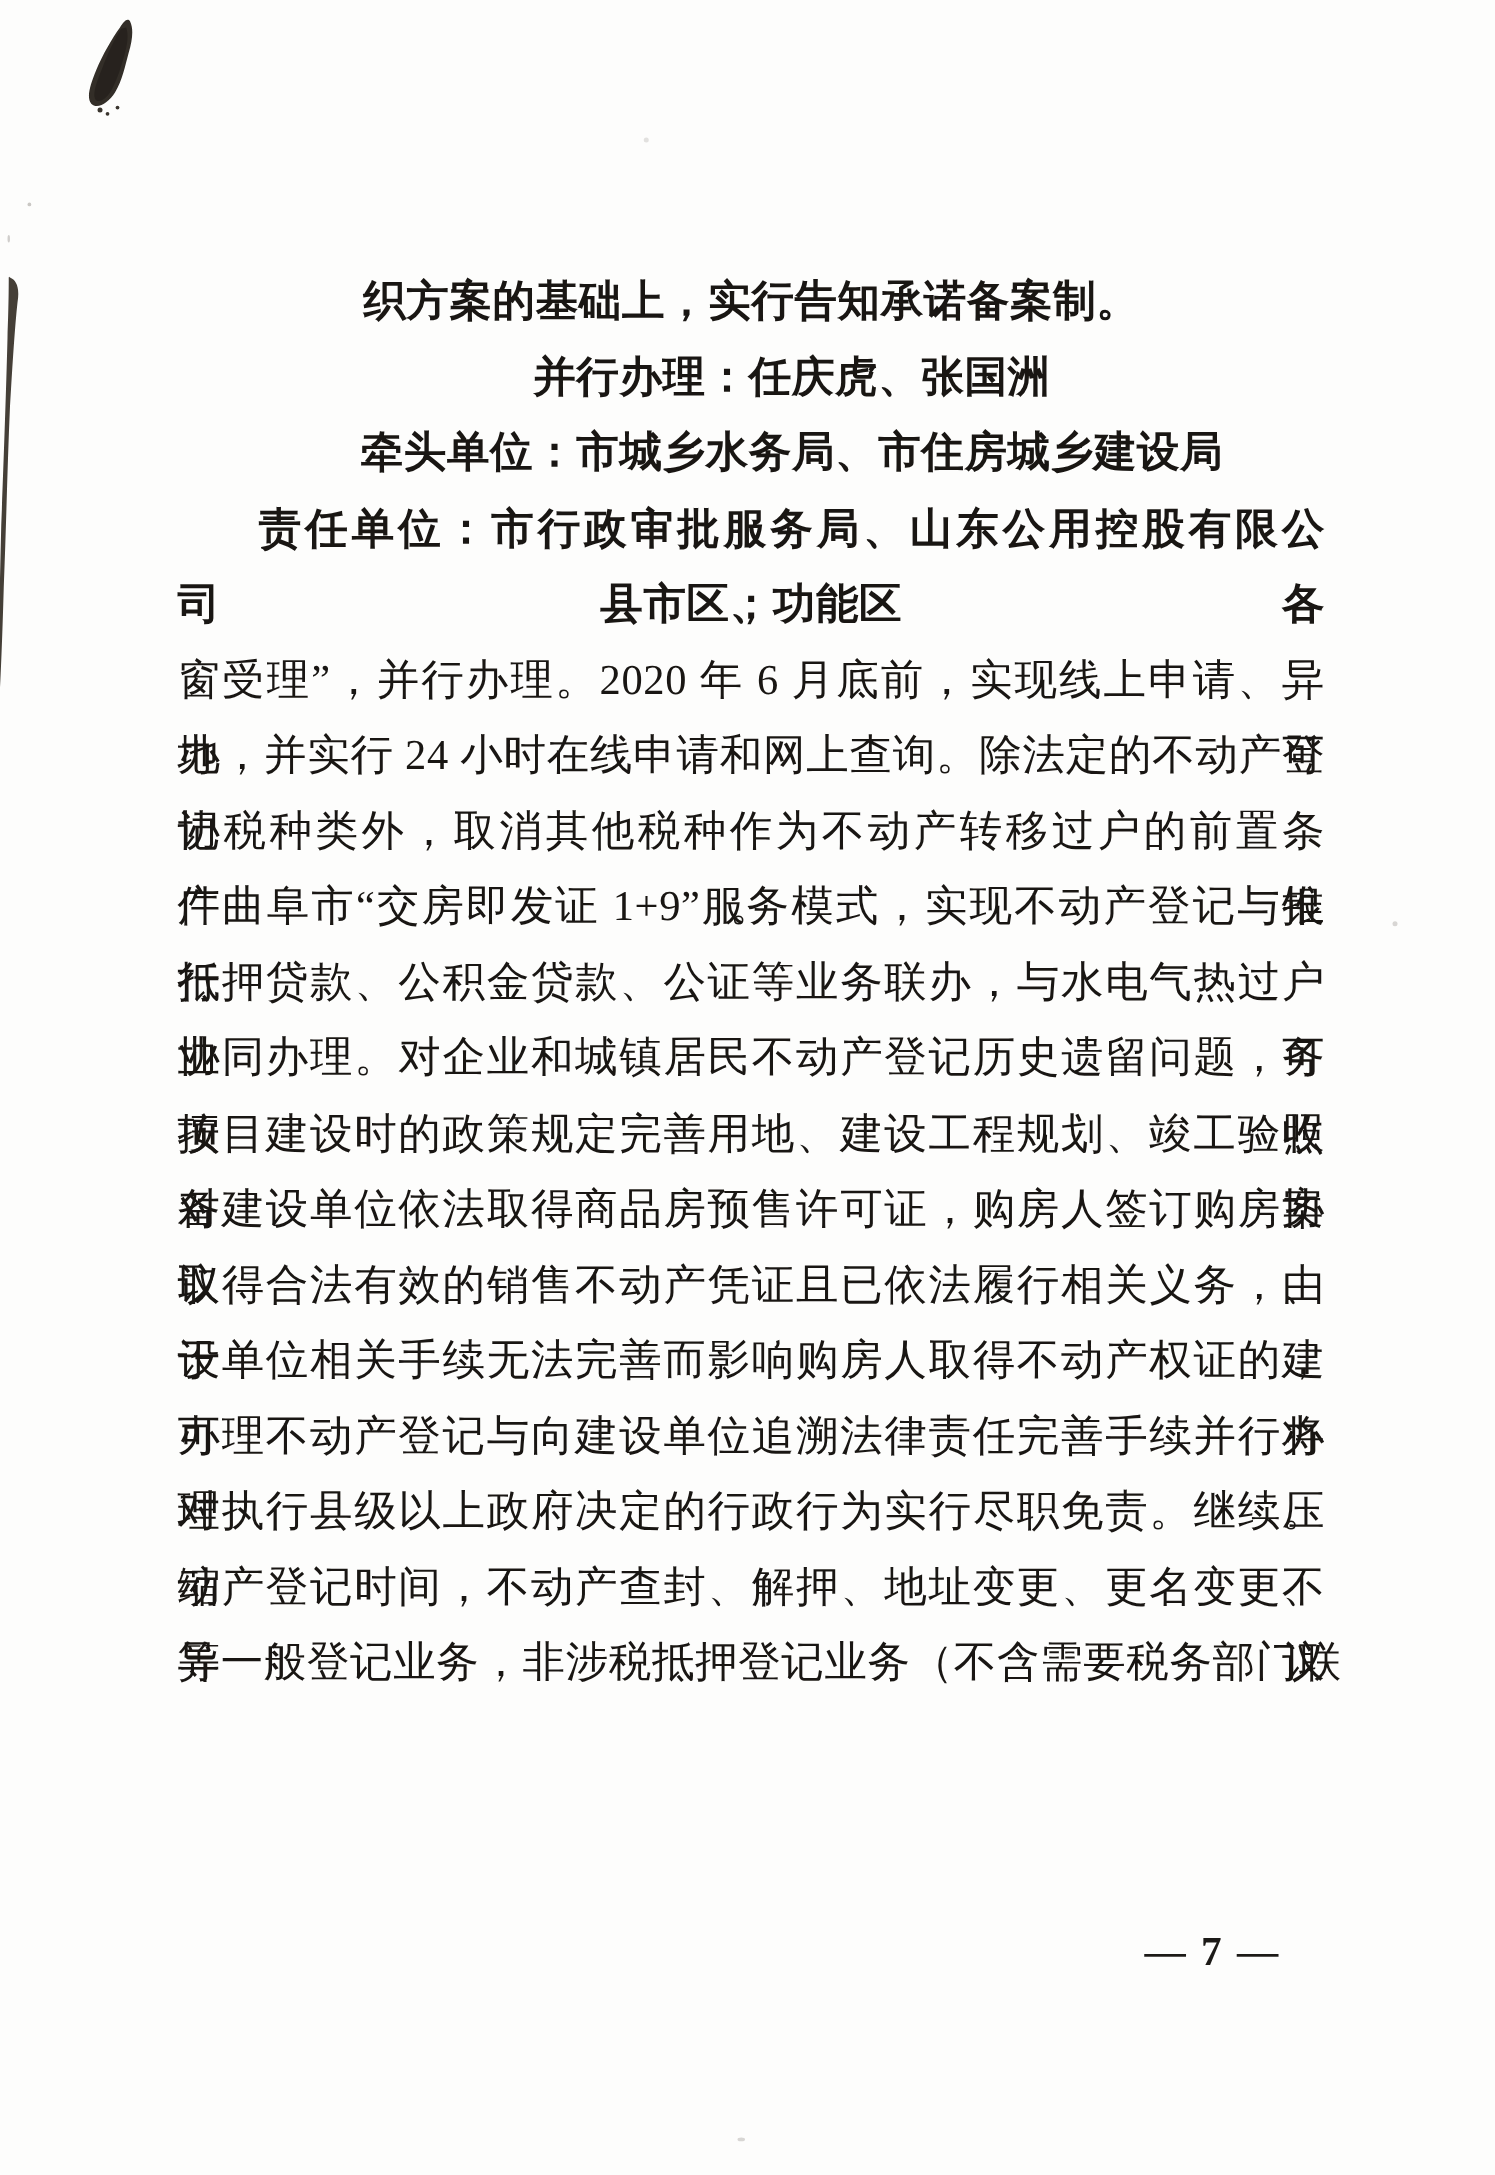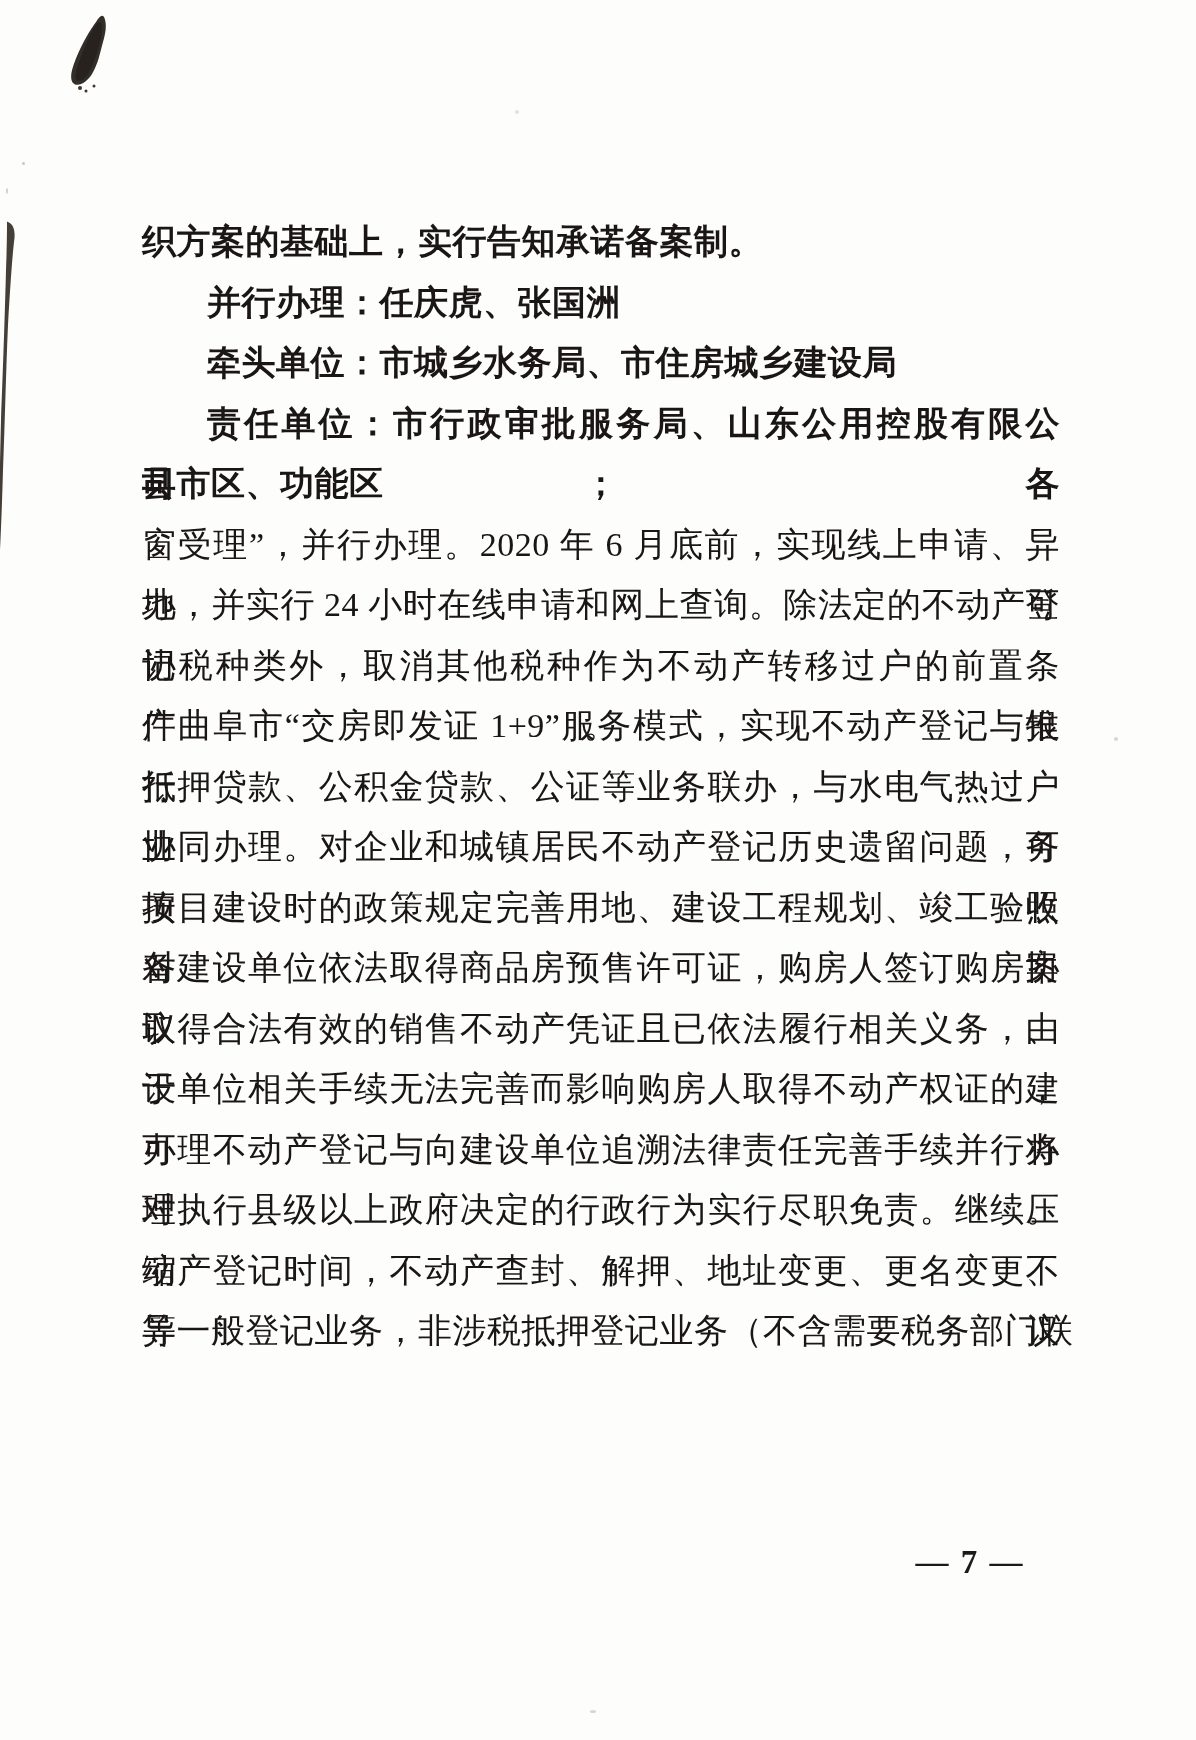--- a/index.html
+++ b/index.html
@@ -24,20 +24,21 @@
     top: 212px;
     width: 918px;
     color: #191613;
   }
   .line {
     height: 60.5px;
     line-height: 60.5px;
     font-size: 34px;
     white-space: nowrap;
     letter-spacing: 0.5px;
+    text-align: center;
   }
   .line.indent {
     text-indent: 65px;
   }
   .line.fill {
     white-space: normal;
     text-align: justify;
     text-align-last: justify;
   }
   .head { font-weight: 700; }

